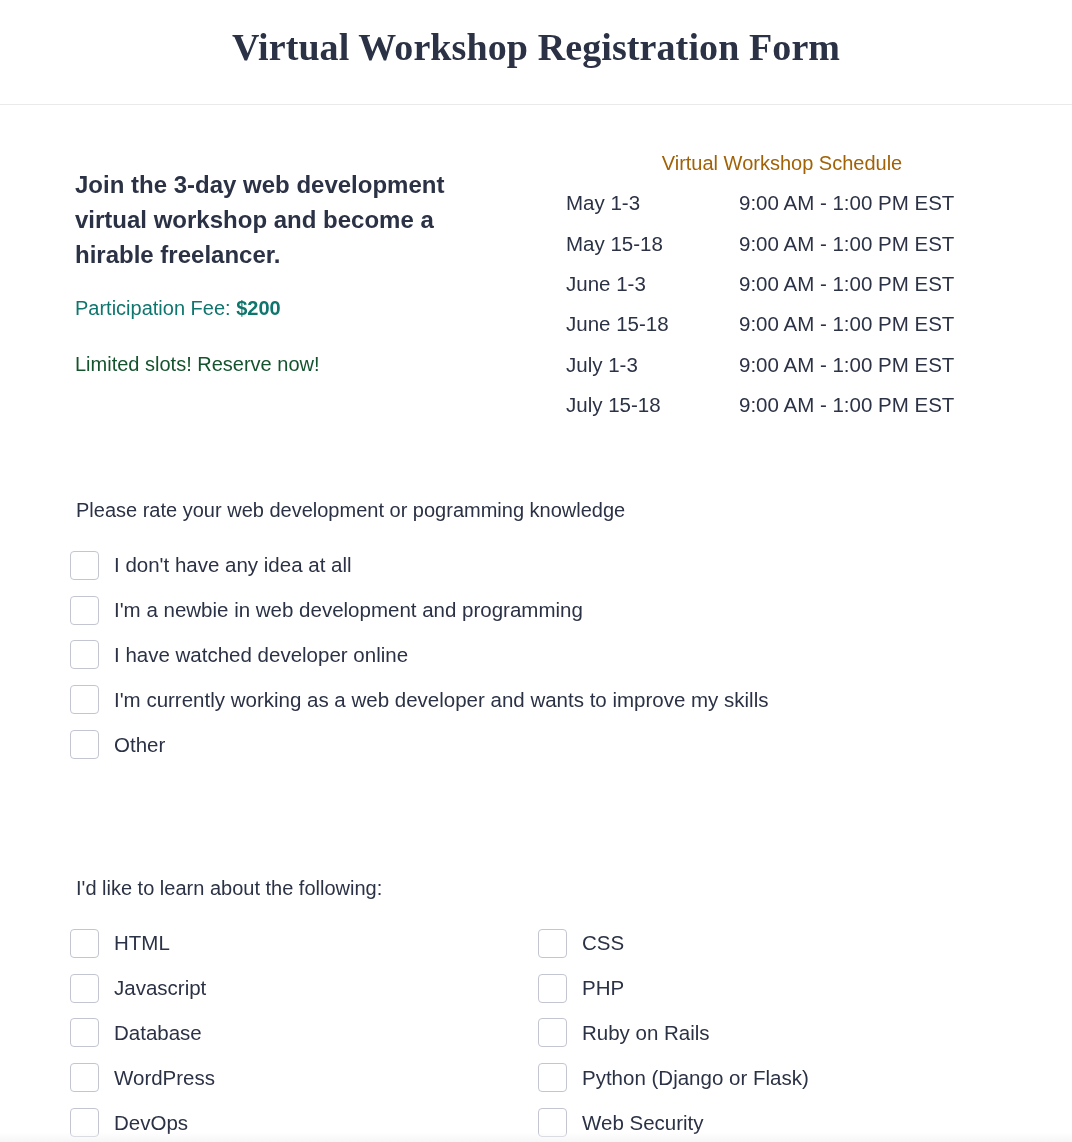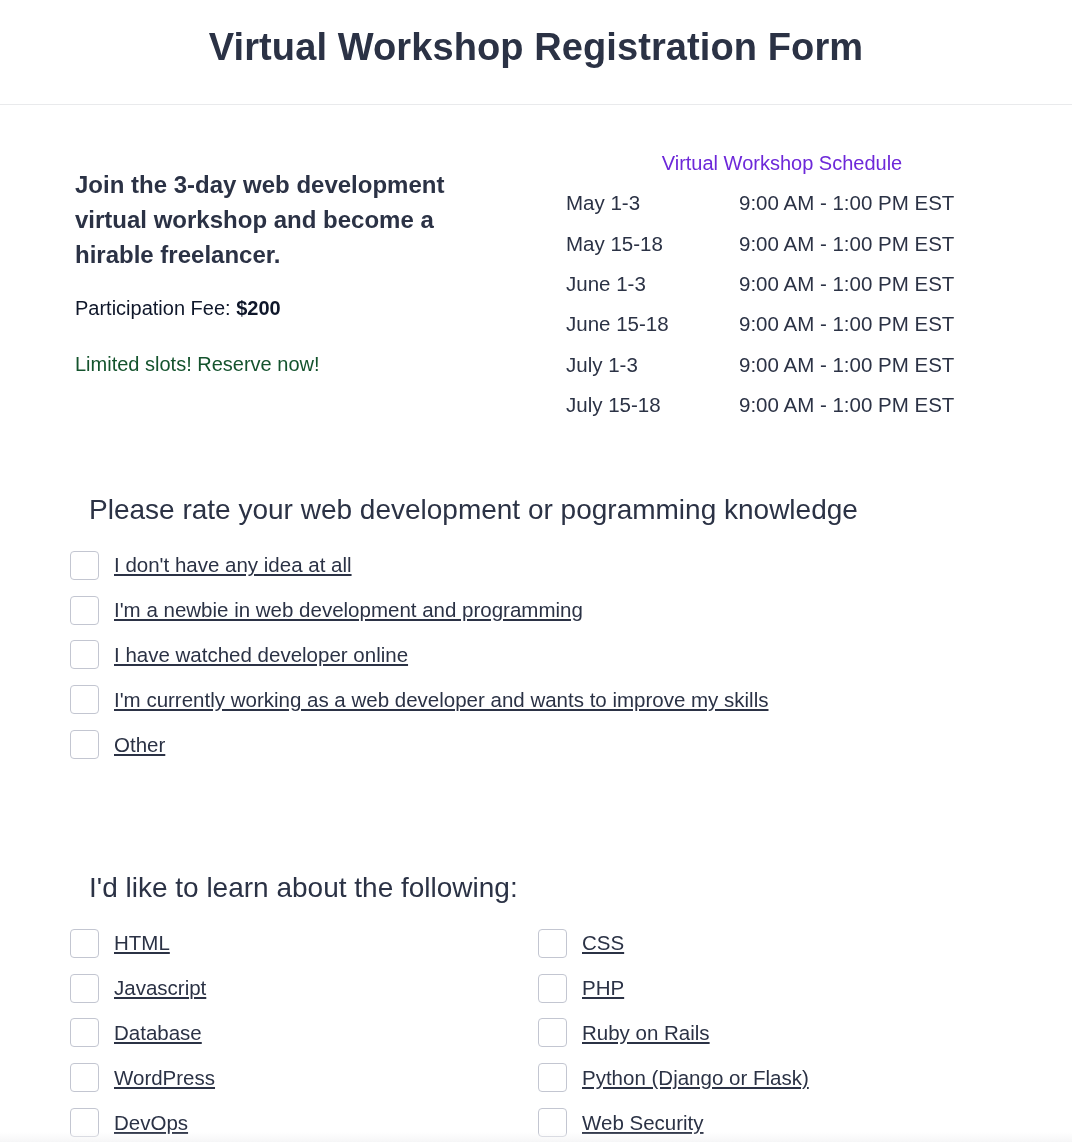--- a/index.html
+++ b/index.html
@@ -10,20 +10,21 @@
       background: #ffffff;
       color: #2b3245;
       font-family: "Liberation Sans", "DejaVu Sans", sans-serif;
     }
     .header {
       height: 105px;
       border-bottom: 1px solid #e9eaec;
       display: flex;
       align-items: center;
       justify-content: center;
+      font-family: Liberation Serif, serif;
     }
     .header h1 {
       font-size: 38px;
       font-weight: 700;
       color: #2b3245;
       letter-spacing: 0.1px;
       margin-top: -10px;
     }
     .intro {
       position: relative;
@@ -38,67 +39,67 @@
     .intro-headline {
       font-size: 24px;
       font-weight: 700;
       line-height: 35px;
       color: #2b3245;
     }
     .fee-line {
       margin-top: 22px;
       font-size: 20px;
       line-height: 28px;
-      color: #0f172a;
+      color: #0f766e;
     }
     .fee-line b { font-weight: 700; }
     .slots-line {
       margin-top: 28px;
       font-size: 20px;
       line-height: 28px;
       color: #14532d;
     }
     .schedule {
       position: absolute;
       left: 566px;
       top: 44px;
       width: 434px;
     }
     .schedule-title {
       text-align: center;
       font-size: 20px;
       line-height: 28px;
       width: 434px;
       margin-left: -1px;
-      color: #6d28d9;
+      color: #a16207;
       padding-right: 0;
     }
     .schedule-row {
       display: flex;
       font-size: 20.5px;
       height: 40.4px;
       align-items: center;
       color: #2b3245;
     }
     .schedule-row .date { width: 173px; }
     .schedule-row .time { flex: 1; }
     .schedule-rows { margin-top: 6px; }
 
     .question {
       position: absolute;
       left: 70px;
     }
     .question-label {
-      font-size: 28px;
-      line-height: 28px;
-      color: #2b3245;
-      margin-left: 19px;
+      font-size: 20px;
+      line-height: 28px;
+      color: #2b3245;
+      margin-left: 6px;
       font-weight: 500;
     }
-    .options { margin-top: 19px; text-decoration: underline; }
+    .options { margin-top: 19px; }
     .option {
       display: flex;
       align-items: center;
       height: 44.8px;
       cursor: pointer;
     }
     .checkbox {
       width: 29px;
       height: 29px;
       border: 1.5px solid #c3c6d1;

